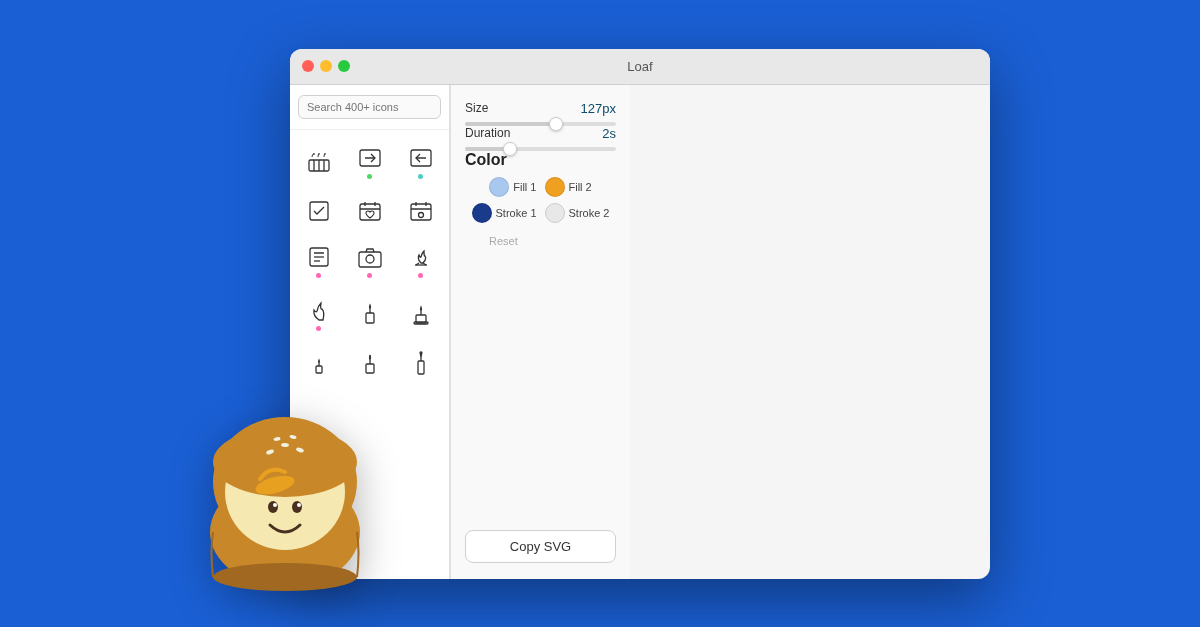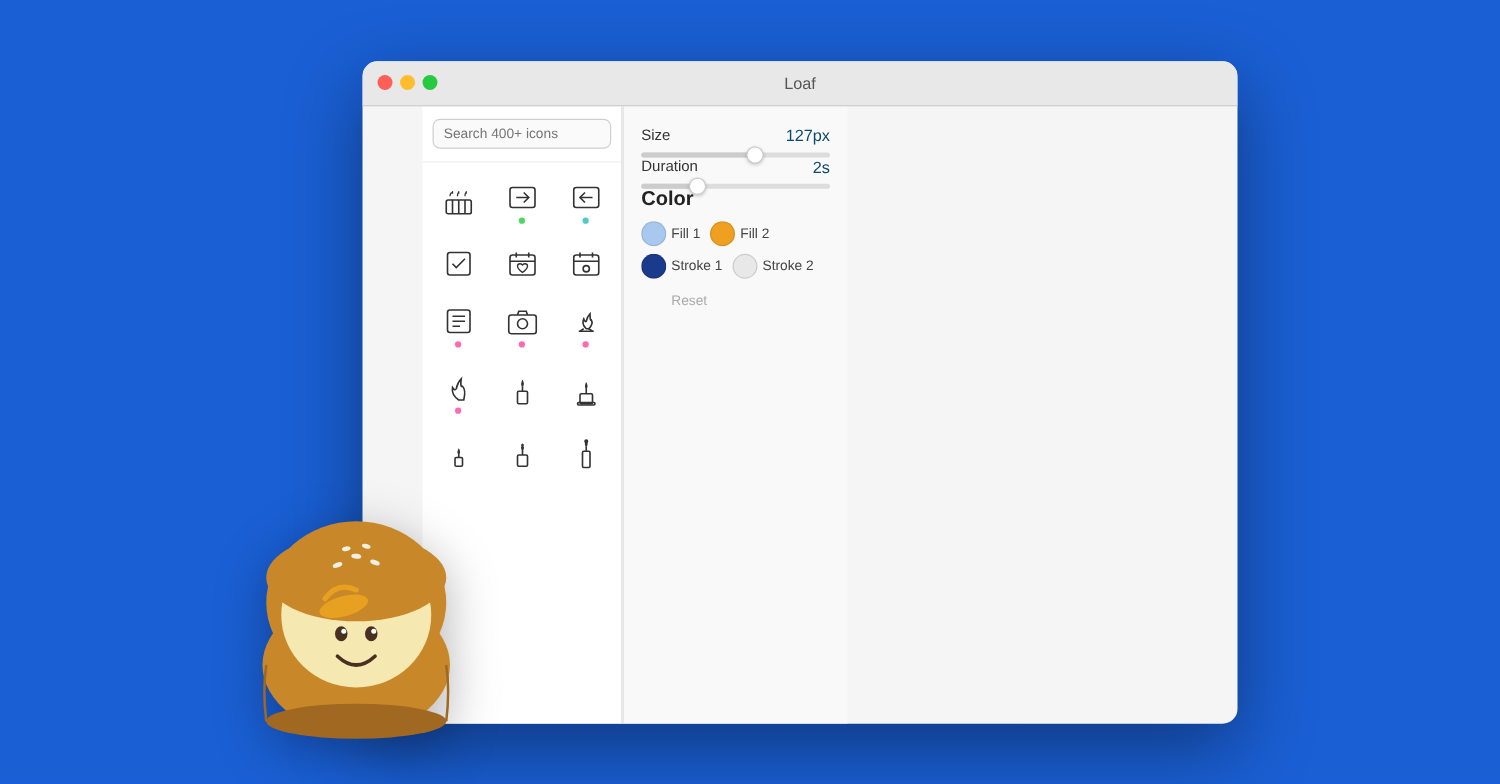--- a/index.html
+++ b/index.html
@@ -62,21 +62,20 @@
     .title-bar-label {
       font-size: 13px;
       color: #555;
       font-weight: 500;
     }
 
     .window-body {
       display: flex;
       flex: 1;
       overflow: hidden;
-      padding-left: 48px;
     }
 
     
     .sidebar {
       width: 160px;
       background: #ffffff;
       border-right: 1px solid #e0e0e0;
       display: flex;
       flex-direction: column;
       flex-shrink: 0;
@@ -257,20 +256,21 @@
       font-size: 16px;
       font-weight: 600;
       color: #222;
     }
 
     .color-row {
       display: flex;
       align-items: center;
       gap: 8px;
       flex-wrap: wrap;
+      justify-content: center;
     }
 
     .color-item {
       display: flex;
       align-items: center;
       gap: 4px;
       cursor: pointer;
     }
 
     .color-swatch {
@@ -523,20 +523,21 @@
           </div>
         </div>
 
         <div style="margin-top:8px;margin-left:24px;">
           <span class="reset-link">Reset</span>
         </div>
       </div>
 
       <div style="flex:1;"></div>
 
+      <button class="action-btn">Copy SVG</button>
     </div>
 
   </div>
 </div>
 
 <div class="mascot">
   <svg viewBox="0 0 200 220">
 
     <ellipse cx="100" cy="155" rx="75" ry="55" fill="#c8882a"></ellipse>
 

